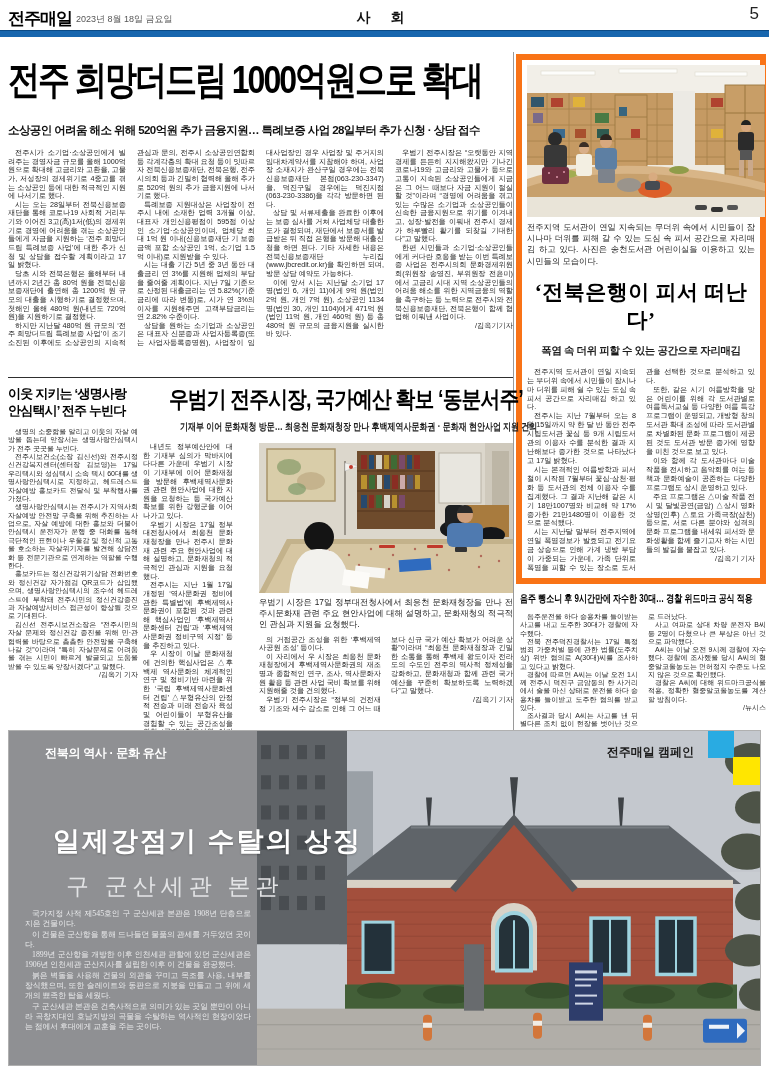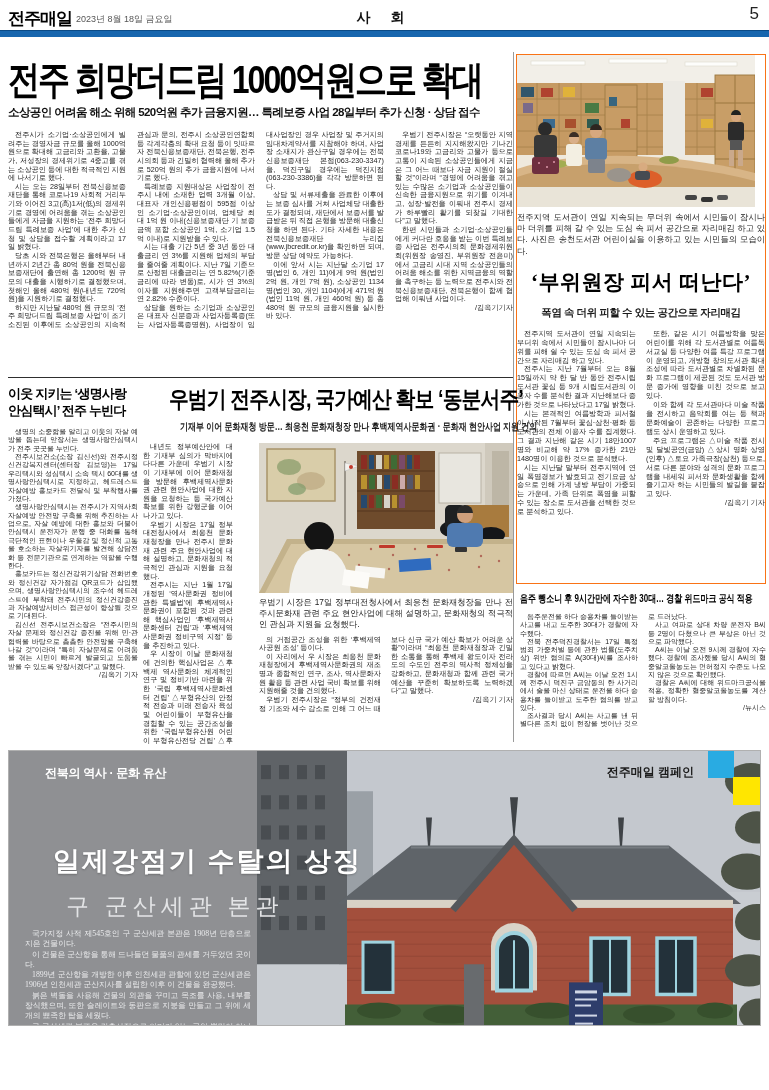--- a/index.html
+++ b/index.html
@@ -16,26 +16,26 @@
 
   
   .body-cols{text-align:justify;overflow:hidden;color:#222}
   .body-cols p{text-indent:7px;margin:0;text-align:justify}
   .body-cols p.byline{text-align:right;text-indent:0;font-weight:normal}
   .cap{font-size:8.3px;line-height:1.35;text-align:justify;color:#222}
 
   
   .article-main{left:8px;top:54px;width:505px;overflow:hidden}
   .main-headline{font-size:32px;font-weight:bold;letter-spacing:-2px;white-space:nowrap;color:#000;transform:scaleY(1.22);transform-origin:top left;height:46px}
-  .main-subhead{margin-top:5px;font-size:11.5px;font-weight:bold;letter-spacing:-0.6px;color:#111}
+  .main-subhead{margin-top:23px;font-size:11.5px;font-weight:bold;letter-spacing:-0.6px;color:#111}
   .main-body{margin-top:11px;height:224px;column-count:4;column-gap:11px;font-size:7.2px;line-height:1.2}
 
   
   .rule-v{left:513px;top:52px;width:1px;height:690px;background:#9a9a9a}
-  .sidebar-box{left:516px;top:54px;width:250px;height:530px;border:1px solid #f97316;background:#fff;}
+  .sidebar-box{left:516px;top:54px;width:250px;height:530px;border:6px solid #f97316;background:#fff;padding:5px}
   .lib-photo{position:relative;width:238px;height:152px;overflow:hidden;background:#efe9dd}
   .lib-caption{margin-top:5px}
   .lib-headline{margin-top:11px;text-align:center;font-family:"Liberation Serif",serif;font-size:21px;font-weight:700;letter-spacing:0.5px;color:#000}
   .lib-subhead{margin-top:10px;text-align:center;font-size:10.5px;font-weight:bold;letter-spacing:-0.4px}
   .lib-body{margin-top:10px;height:252px;column-count:2;column-gap:10px;font-size:7.2px;line-height:1.24}
 
   
   .article-dui{left:520px;top:592px;width:246px;overflow:visible}
   .dui-headline{font-size:10.5px;font-weight:bold;white-space:nowrap;transform:scaleX(0.76);transform-origin:top left;color:#000}
   .dui-body{margin-top:7px;height:130px;column-count:2;column-gap:10px;font-size:7px;line-height:1.18}
@@ -53,21 +53,21 @@
   .mayor-headline{text-align:center;font-size:23px;font-weight:bold;letter-spacing:-1px;white-space:nowrap;transform:scaleX(0.86);transform-origin:top center;color:#000}
   .mayor-subhead{margin-top:5px;text-align:center;font-size:10px;font-weight:bold;white-space:nowrap;transform:scaleX(0.8);transform-origin:top center}
   .mayor-flex{margin-top:9px;display:flex;gap:26px}
   .mayor-col1{width:107px;height:302px;font-size:7.2px;line-height:1.2}
   .mayor-right{width:254px}
   .mayor-photo{position:relative;width:254px;height:150px;overflow:hidden;background:#dcd7cc}
   .mayor-caption{margin-top:4px}
   .mayor-cols2{margin-top:5px;height:106px;column-count:2;column-gap:10px;font-size:7.2px;line-height:1.2}
 
   
-  .campaign{left:8px;top:750px;width:753px;height:276px;border:1px solid #b0b0b0;overflow:hidden;background:#a16207}
+  .campaign{left:8px;top:730px;width:753px;height:336px;border:1px solid #b0b0b0;overflow:hidden;background:#a16207}
   .camp-photo{position:absolute;left:0;top:0;width:753px;height:336px}
   .camp-gray{position:absolute;left:0;top:0;width:248px;height:336px;background:#8f9093}
   .camp-series{position:absolute;left:36px;top:14px;font-size:12px;font-weight:bold;color:#fff;letter-spacing:-0.3px}
   .camp-label{position:absolute;right:66px;top:13px;font-size:12px;font-weight:bold;color:#1c1c1c}
   .camp-blue{position:absolute;right:26px;top:0;width:26px;height:27px}
   .camp-yellow{position:absolute;right:0;top:26px;width:27px;height:28px}
   .camp-title{position:absolute;left:44px;top:92px;font-size:27px;font-weight:bold;color:#fff;letter-spacing:2px;text-shadow:0 1px 2px rgba(0,0,0,.25);white-space:nowrap}
   .camp-subtitle{position:absolute;left:57px;top:140px;font-family:"Liberation Serif",serif;font-size:23px;color:#e3e4e6;letter-spacing:5px;white-space:nowrap}
   .camp-body{position:absolute;left:16px;top:178px;width:226px;height:150px;font-family:"Liberation Serif",serif;font-size:7.8px;line-height:1.32;color:#e9eaec;overflow:hidden}
   .camp-body p{text-indent:7px;text-align:justify}
@@ -175,21 +175,21 @@
       <rect x="211" y="67" width="16" height="19" rx="3" fill="#2b2b2b"></rect>
       <rect x="213" y="85" width="12" height="10" fill="#555"></rect>
       <rect x="212" y="95" width="5" height="16" fill="#caa98b"></rect>
         <rect x="221" y="95" width="5" height="16" fill="#caa98b"></rect>
       <rect x="168" y="140" width="12" height="5" rx="2" fill="#444"></rect>
         <rect x="184" y="142" width="12" height="5" rx="2" fill="#333"></rect>
       <rect x="200" y="140" width="11" height="5" rx="2" fill="#555"></rect>
     </svg>
   </div>
   <div class="lib-caption cap">전주지역 도서관이 연일 지속되는 무더위 속에서 시민들이 잠시나마 더위를 피해 갈 수 있는 도심 속 피서 공간으로 자리매김 하고 있다. 사진은 송천도서관 어린이실을 이용하고 있는 시민들의 모습이다.</div>
-  <div class="lib-headline">‘부위원장 피서 떠난다’</div>
+  <div class="lib-headline">‘전북은행이 피서 떠난다’</div>
   <div class="lib-subhead">폭염 속 더위 피할 수 있는 공간으로 자리매김</div>
   <div class="lib-body body-cols">
       <p>전주지역 도서관이 연일 지속되는 무더위 속에서 시민들이 잠시나마 더위를 피해 쉴 수 있는 도심 속 피서 공간으로 자리매김 하고 있다.</p>
       <p>전주시는 지난 7월부터 오는 8월 15일까지 약 한 달 반 동안 전주시립도서관 꽃심 등 9개 시립도서관의 이용자 수를 분석한 결과 지난해보다 증가한 것으로 나타났다고 17일 밝혔다.</p>
       <p>시는 본격적인 여름방학과 피서철이 시작된 7월부터 꽃심·삼천·평화 등 도서관의 전체 이용자 수를 집계했다. 그 결과 지난해 같은 시기 18만1007명와 비교해 약 17% 증가한 21만1480명이 이용한 것으로 분석됐다.</p>
       <p>시는 지난달 말부터 전주지역에 연일 폭염경보가 발효되고 전기요금 상승으로 인해 가계 냉방 부담이 가중되는 가운데, 가족 단위로 폭염을 피할 수 있는 장소로 도서관을 선택한 것으로 분석하고 있다.</p>
       <p>또한, 같은 시기 여름방학을 맞은 어린이를 위해 각 도서관별로 여름독서교실 등 다양한 여름 특강 프로그램이 운영되고, 개방형 창의도서관 확대 조성에 따라 도서관별로 차별화된 문화 프로그램이 제공된 것도 도서관 방문 증가에 영향을 미친 것으로 보고 있다.</p>
       <p>이와 함께 각 도서관마다 미술 작품을 전시하고 음악회를 여는 등 책과 문화예술이 공존하는 다양한 프로그램도 상시 운영하고 있다.</p>
       <p>주요 프로그램은 △미술 작품 전시 및 달빛공연(금암) △상시 영화 상영(인후) △토요 가족극장(삼천) 등으로, 서로 다른 분야와 성격의 문화 프로그램을 내세워 피서와 문화생활을 함께 즐기고자 하는 시민들의 발길을 붙잡고 있다.</p>
       <p class="byline">/김옥기 기자</p>

